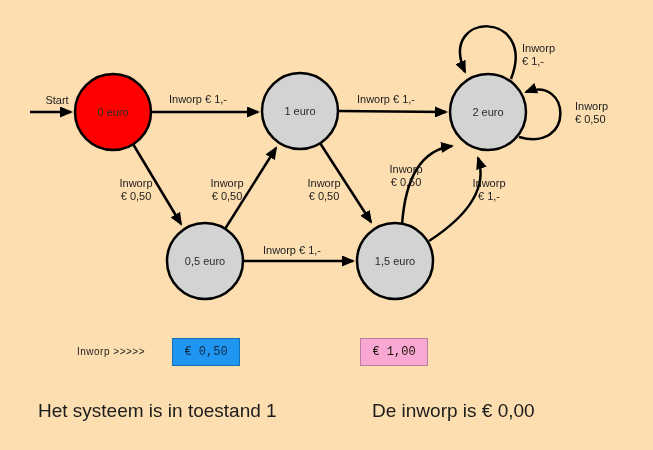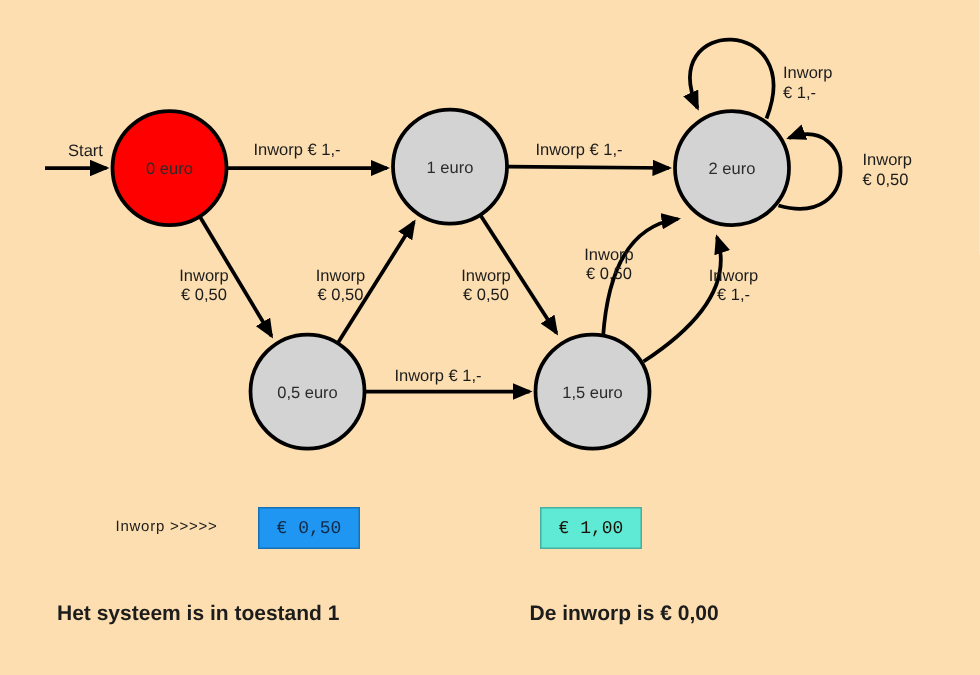--- a/index.html
+++ b/index.html
@@ -26,24 +26,24 @@
   .coin-btn{
     position:absolute;top:338px;width:68px;height:28px;
     display:flex;align-items:center;justify-content:center;
     font-family:"Liberation Mono", monospace;
     font-size:12px;color:#132a44;
     border:1px solid rgba(0,0,0,0.25);
     box-sizing:border-box;
     cursor:pointer;
   }
   #btn-half{left:172px;background:#1E96F2;}
-  #btn-one{left:360px;background:#5eead4;color:#1a1208;}
-  .status-text{position:absolute;top:400px;font-size:14px;font-weight:bold;}
+  #btn-one{left:360px;background:#f9a8d4;color:#1a1208;}
+  .status-text{position:absolute;top:400px;font-size:19px;}
   #status-state{left:38px;}
-  #status-inworp{left:353px;}
+  #status-inworp{left:372px;}
 </style>
 </head>
 <body>
 
 <div id="app">
 
   <svg id="diagram" width="653" height="320" viewBox="0 0 653 320">
     <defs>
       <marker id="arrow" markerUnits="userSpaceOnUse" markerWidth="13" markerHeight="11" refX="11" refY="5.5" orient="auto">
         <path d="M0,0 L13,5.5 L0,11 Z" fill="#000"></path>

